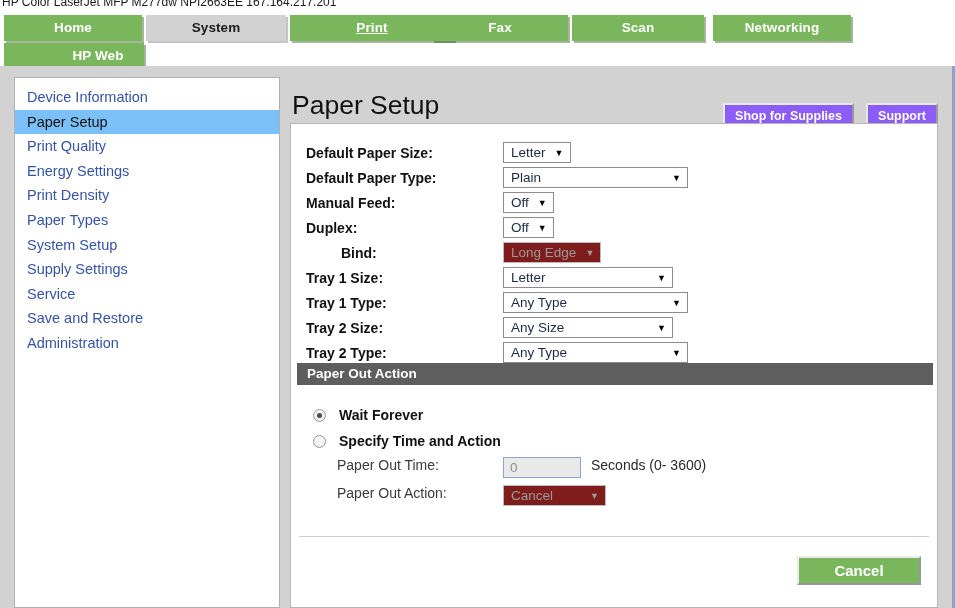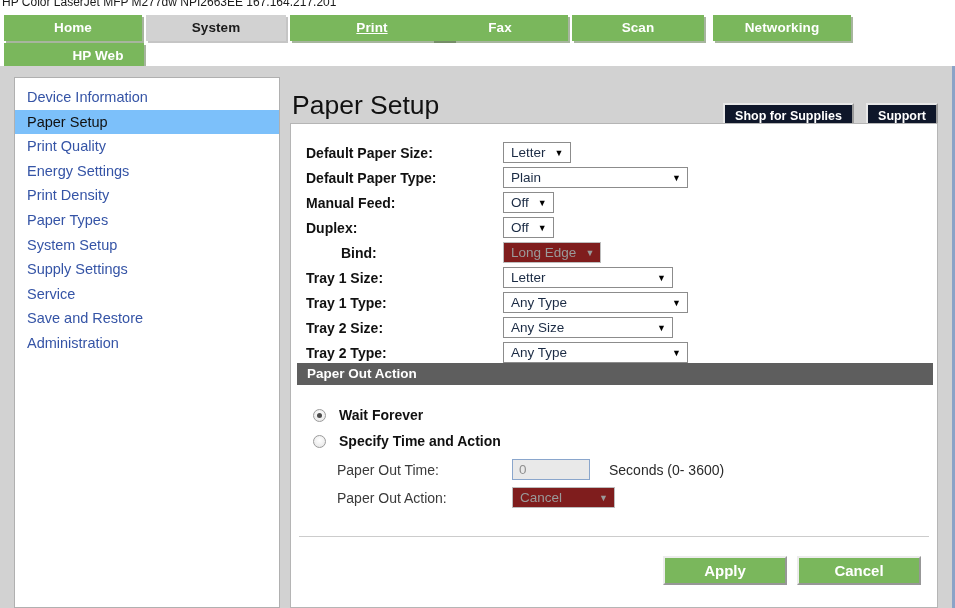--- a/index.html
+++ b/index.html
@@ -127,21 +127,21 @@
     font-size: 26.5px;
     color: #111111;
     font-family: "Liberation Sans", sans-serif;
   }
   .head-btn {
     position: absolute;
     top: 26px;
     height: 22px;
     line-height: 22px;
     padding: 0 10px;
-    background: #0f172a;
+    background: #8b5cf6;
     color: #ffffff;
     font-size: 12.5px;
     font-weight: bold;
     text-align: center;
     cursor: pointer;
     border-top: 2px solid #e8e8e8;
     border-left: 2px solid #e8e8e8;
     border-right: 2px solid #9a9a9a;
     border-bottom: 2px solid #9a9a9a;
     box-sizing: content-box;
@@ -267,23 +267,21 @@
     background: #4c4c4c;
   }
   .rlabel {
     font-size: 14px;
     font-weight: bold;
     color: #111111;
   }
 
   .subrow {
     display: flex;
-    align-items: center;
     height: 25px;
-    gap: 9px;
   }
   .sublabel {
     width: 212px;
     padding-left: 46px;
     box-sizing: border-box;
     font-size: 14px;
     color: #3a3a3a;
     white-space: nowrap;
   }
   .textbox {
@@ -455,17 +453,16 @@
           <span class="sublabel">Paper Out Action:</span>
           <div class="sel disabled w-103">
             <span>Cancel</span>
             <span class="caret">▼</span>
           </div>
         </div>
       </div>
 
       <div class="divider"></div>
 
-      <div class="foot-btn" id="apply-btn">Apply</div>
       <div class="foot-btn" id="cancel-btn">Cancel</div>
     </div>
   </div>
 </div>
 
 </body></html>

